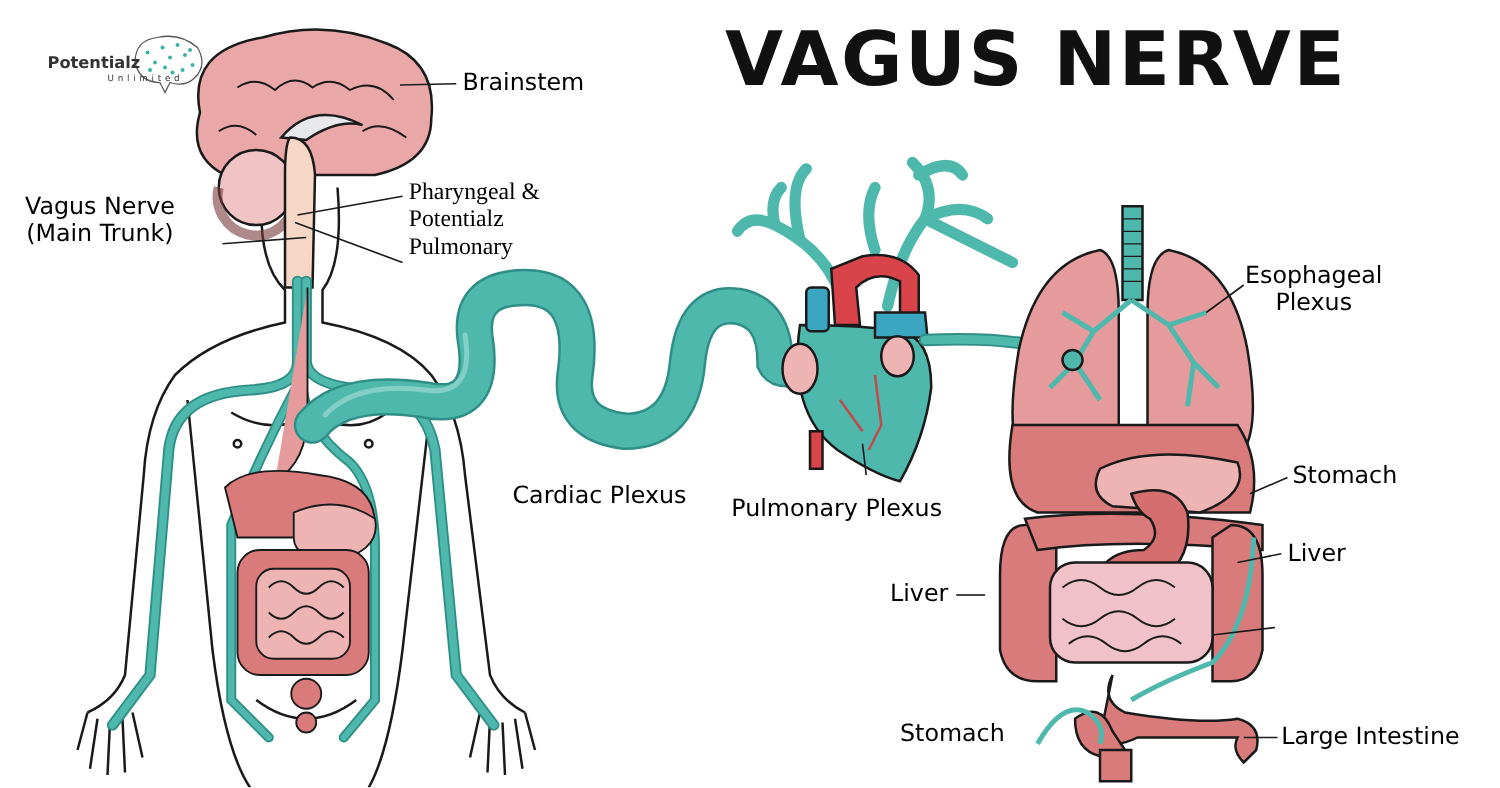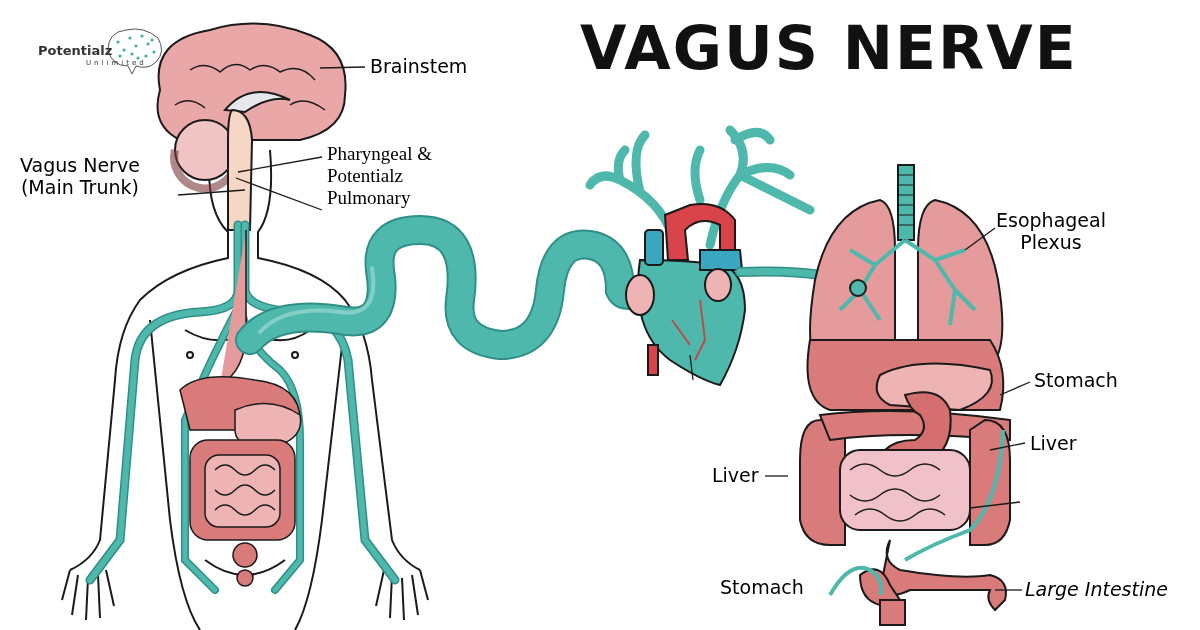--- a/index.html
+++ b/index.html
@@ -167,29 +167,31 @@
     <div>(Main Trunk)</div>
   </div>
 
   <div class="label" style="left:327px; top:143px;font-family:Liberation Serif, serif;">
     <div>Pharyngeal &amp;</div>
     <div>Potentialz</div>
     <div>Pulmonary</div>
   </div>
 
   <div class="label center" style="left:410px; top:386px;">
+    <div>Cardiac Plexus</div>
   </div>
 
   <div class="label center" style="left:585px; top:397px;">
+    <div>Pulmonary Plexus</div>
   </div>
 
   <div class="label center" style="left:996px; top:210px;">
     <div>Esophageal</div>
     <div>Plexus</div>
   </div>
 
   <div class="label" style="left:1034px; top:370px;">Stomach</div>
   <div class="label" style="left:1030px; top:433px;">Liver</div>
   <div class="label" style="left:712px; top:465px;">Liver</div>
   <div class="label" style="left:720px; top:577px;">Stomach</div>
-  <div class="label" style="left:1025px; top:579px;font-style:italic;">Large Intestine</div>
+  <div class="label" style="left:1025px; top:579px;">Large Intestine</div>
 
 </div>
 
 </body></html>

